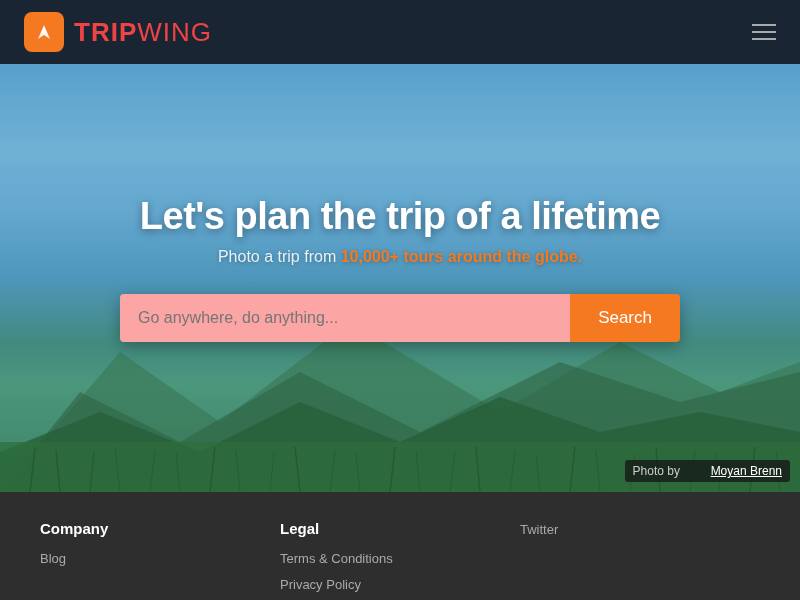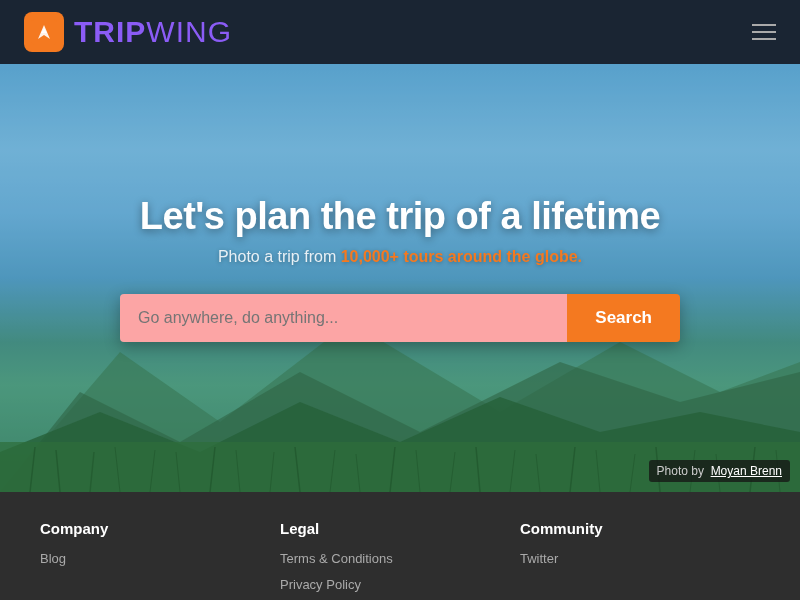--- a/index.html
+++ b/index.html
@@ -25,22 +25,22 @@
       background: #f47920;
       border-radius: 8px;
       width: 40px;
       height: 40px;
       display: flex;
       align-items: center;
       justify-content: center;
     }
     .logo-icon svg { width: 26px; height: 26px; }
     .logo-text {
-      color: #8b5cf6;
-      font-size: 30px;
+      color: #ef4444;
+      font-size: 26px;
       font-weight: 300;
       letter-spacing: 1px;
     }
     .logo-text strong { font-weight: 700; }
     .hamburger {
       display: flex;
       flex-direction: column;
       gap: 5px;
       cursor: pointer;
     }
@@ -134,40 +134,41 @@
       outline: none;
       color: #555;
       background: #fca5a5;
     }
     .search-btn {
       background: #f47920;
       color: #fff;
       border: none;
       padding: 14px 28px;
       font-size: 17px;
-      font-weight: 700;
+      font-weight: 400;
       cursor: pointer;
       white-space: nowrap;
     }
 
     
     .photo-credit {
       position: absolute;
       bottom: 10px;
       right: 10px;
       background: rgba(20,20,20,0.75);
       color: #ccc;
       font-size: 12px;
       padding: 4px 8px;
       border-radius: 3px;
       z-index: 6;
     }
     .photo-credit a {
       color: #fff;
       text-decoration: underline;
+      margin-left: 24px;
     }
 
     
     .footer {
       background: #2e2e2e;
       padding: 28px 40px 20px;
       display: flex;
       gap: 0;
     }
     .footer-col {
@@ -270,17 +271,16 @@
   <div class="footer-col">
     <div class="footer-col-title">Company</div>
     <a href="#">Blog</a>
   </div>
   <div class="footer-col">
     <div class="footer-col-title">Legal</div>
     <a href="#">Terms &amp; Conditions</a>
     <a href="#">Privacy Policy</a>
   </div>
   <div class="footer-col">
-    <div class="footer-col-title">Community</div>
     <a href="#">Twitter</a>
 
   </div>
 </footer>
 
 </body></html>

